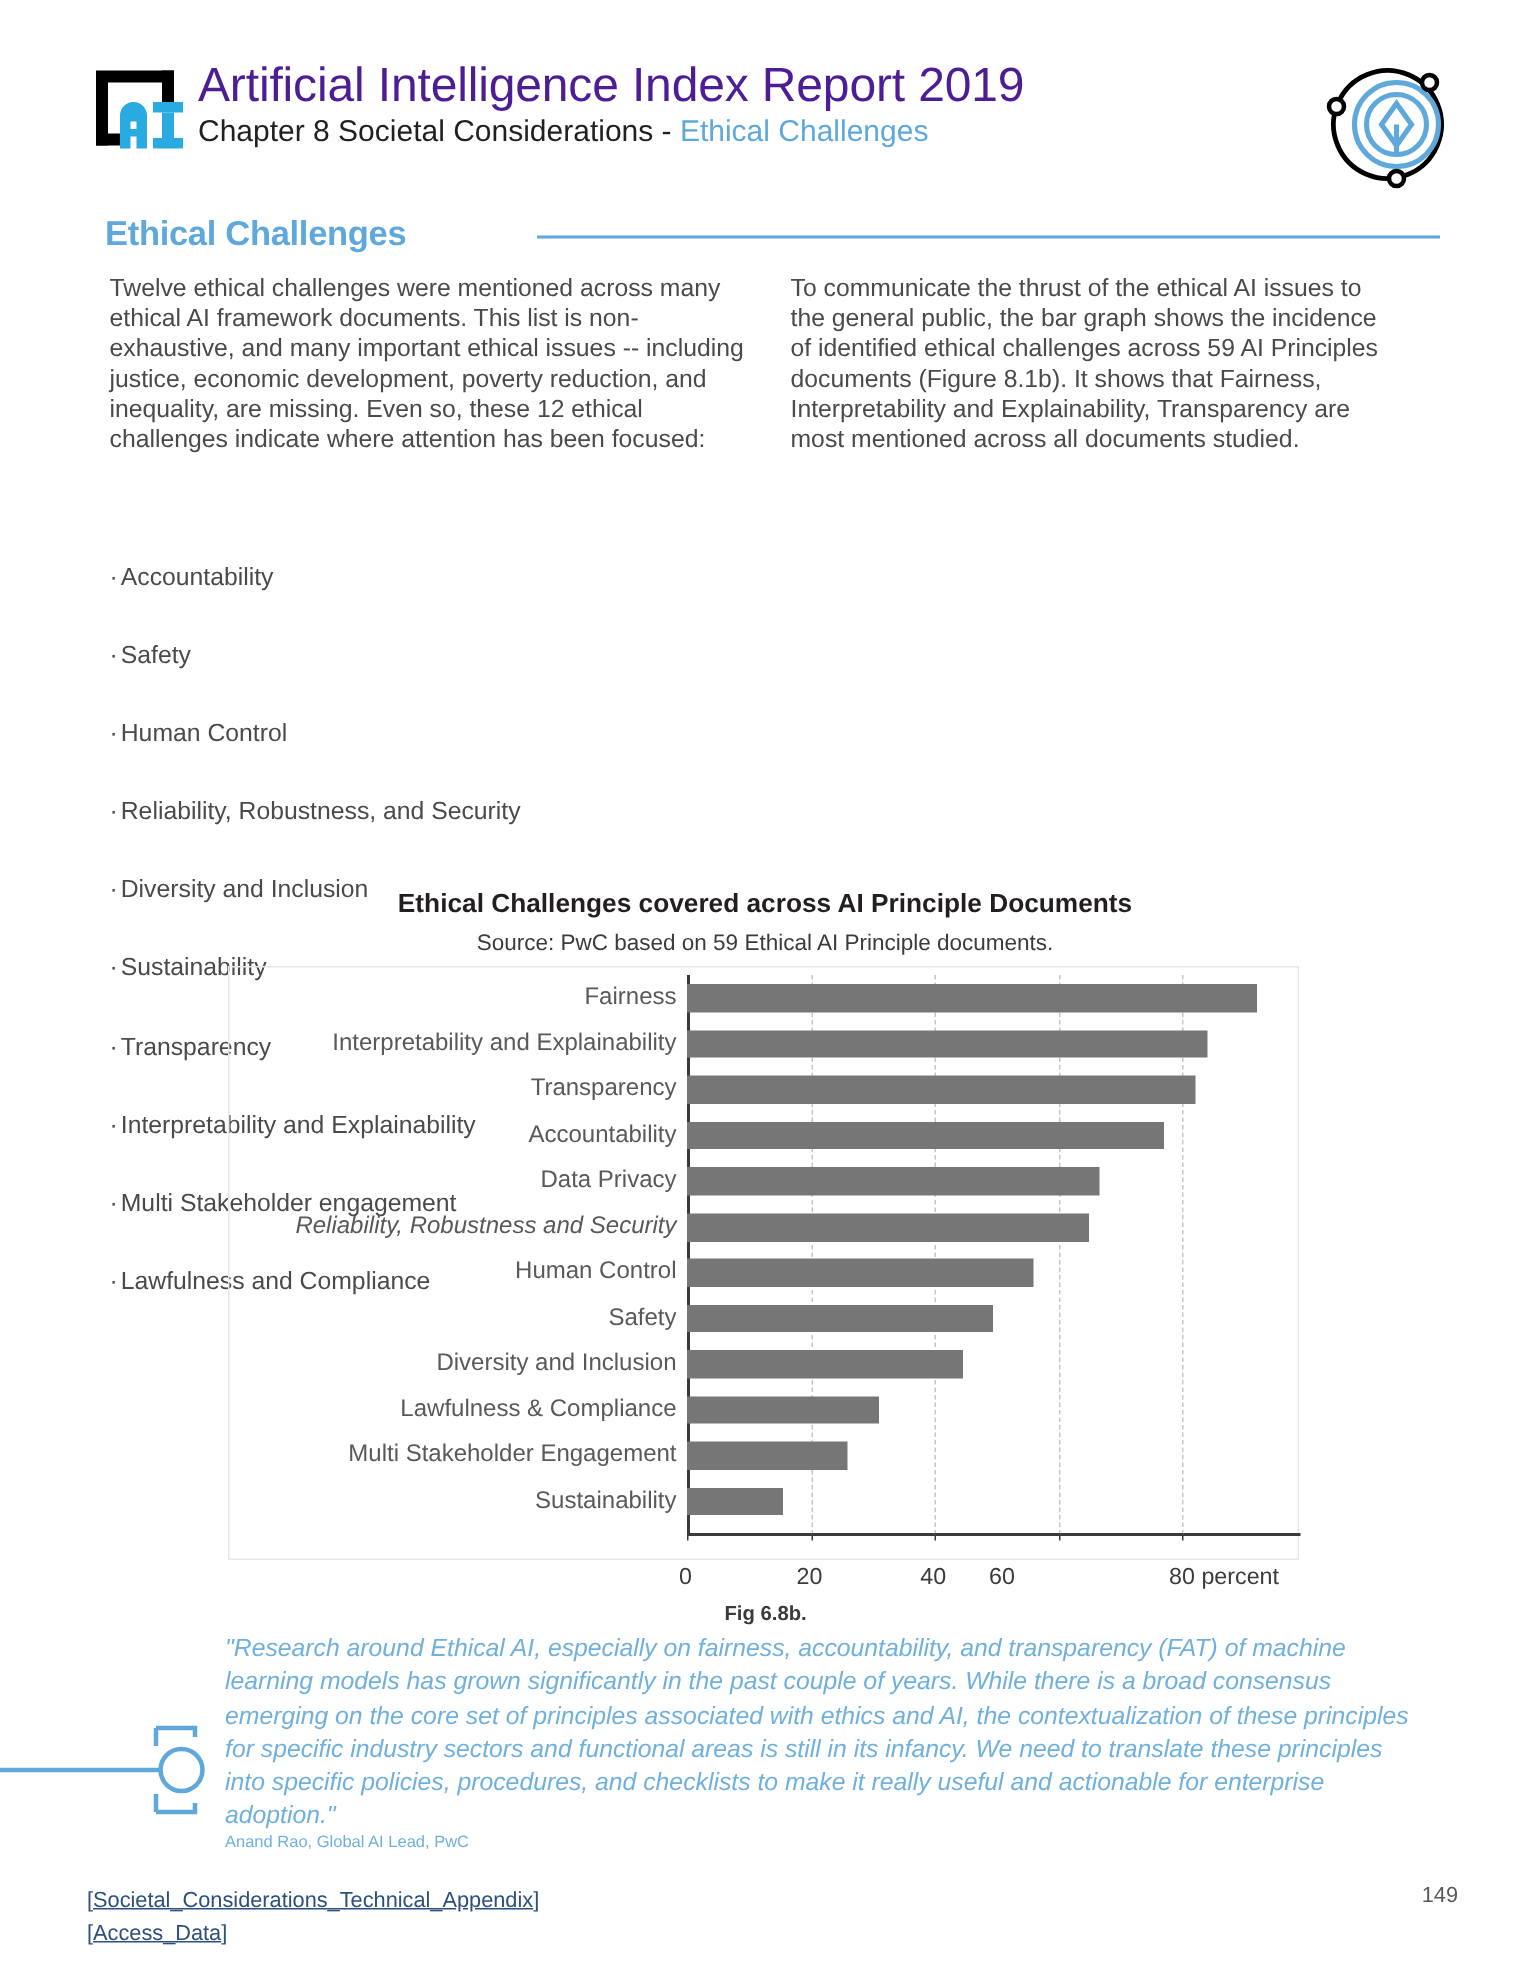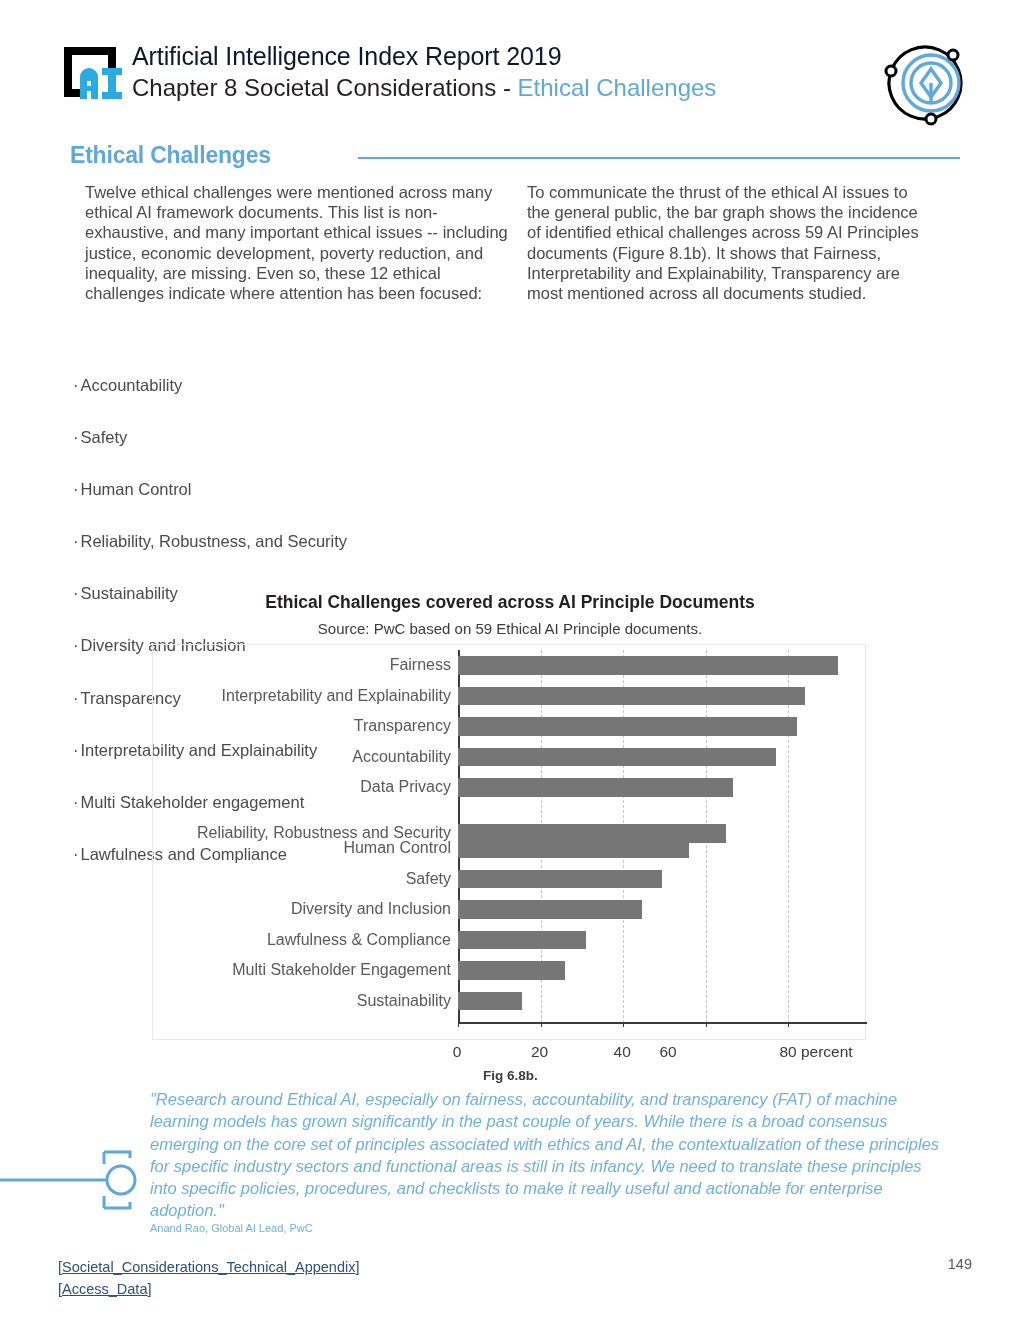--- a/index.html
+++ b/index.html
@@ -26,28 +26,28 @@
   #logo-ai {
     position: absolute;
     left: 60px; top: 43px;
     width: 66px; height: 62px;
   }
   #header-titles {
     position: absolute;
     left: 132px; top: 40px;
   }
   .hdr-line1 {
-    font-size: 25px;
-    color: #0f172a;
+    font-size: 32px;
+    color: #4c1d95;
     letter-spacing: -0.1px;
     line-height: 32px;
     white-space: nowrap;
   }
   .hdr-line2 {
-    font-size: 24px;
+    font-size: 20px;
     color: #231f20;
     line-height: 32px;
     white-space: nowrap;
   }
   .hdr-accent { color: #5fa8dc; }
   #logo-orbit {
     position: absolute;
     right: 45px; top: 33px;
     width: 100px; height: 100px;
   }
@@ -75,21 +75,21 @@
     background: #5fa8dc;
   }
 
   
   .col {
     position: absolute;
     font-size: 16.5px;
     line-height: 20.2px;
     color: #4a4a4a;
   }
-  #col-left  { left: 73px; top: 182px; width: 430px; margin-left: 12px; }
+  #col-left  { left: 73px; top: 182px; width: 430px; }
   #col-right { left: 527px; top: 182px; width: 400px; }
   .col p { margin: 0; }
 
   
   #bullets {
     position: absolute;
     left: 73px; top: 343px;
     width: 440px;
     font-size: 16.5px;
     line-height: 20.1px;
@@ -289,22 +289,22 @@
 </div>
 <div class="col" id="col-right">
   <p>To communicate the thrust of the ethical AI issues to the general public, the bar graph shows the incidence of identified ethical challenges across 59 AI Principles documents (Figure 8.1b). It shows that Fairness, Interpretability and Explainability, Transparency are most mentioned across all documents studied.</p>
 </div>
 
 <div id="bullets">
     <div class="bullet-item"><span class="bullet-dot">·</span><span>Accountability</span></div>
     <div class="bullet-item"><span class="bullet-dot">·</span><span>Safety</span></div>
     <div class="bullet-item"><span class="bullet-dot">·</span><span>Human Control</span></div>
     <div class="bullet-item"><span class="bullet-dot">·</span><span>Reliability, Robustness, and Security</span></div>
+    <div class="bullet-item"><span class="bullet-dot">·</span><span>Diversity and Inclusion</span></div>
     <div class="bullet-item"><span class="bullet-dot">·</span><span>Sustainability</span></div>
-    <div class="bullet-item"><span class="bullet-dot">·</span><span>Diversity and Inclusion</span></div>
     <div class="bullet-item"><span class="bullet-dot">·</span><span>Transparency</span></div>
     <div class="bullet-item"><span class="bullet-dot">·</span><span>Interpretability and Explainability</span></div>
     <div class="bullet-item"><span class="bullet-dot">·</span><span>Multi Stakeholder engagement</span></div>
     <div class="bullet-item"><span class="bullet-dot">·</span><span>Lawfulness and Compliance</span></div>
   </div>
 
 <div id="chart-title">Ethical Challenges covered across AI Principle Documents</div>
 <div id="chart-source">Source: PwC based on 59 Ethical AI Principle documents.</div>
 
 <div id="chart-panel">
@@ -333,21 +333,21 @@
         <div class="bar-fill" title="82" style="width: 338.66px; background: rgb(118, 118, 118);"></div>
       </div>
       <div class="bar-row" style="top: 96.5px;">
         <div class="bar-label">Accountability</div>
         <div class="bar-fill" title="77" style="width: 318.01px; background: rgb(118, 118, 118);"></div>
       </div>
       <div class="bar-row" style="top: 127px;">
         <div class="bar-label">Data Privacy</div>
         <div class="bar-fill" title="66.5" style="width: 274.645px; background: rgb(118, 118, 118);"></div>
       </div>
-      <div class="bar-row" style="top: 173px;">
+      <div class="bar-row" style="top: 158px; font-style: italic;">
         <div class="bar-label">Reliability, Robustness and Security</div>
         <div class="bar-fill" title="65" style="width: 268.45px; background: rgb(118, 118, 118);"></div>
       </div>
       <div class="bar-row" style="top: 188px;">
         <div class="bar-label">Human Control</div>
         <div class="bar-fill" title="56" style="width: 231.28px; background: rgb(118, 118, 118);"></div>
       </div>
       <div class="bar-row" style="top: 218.5px;">
         <div class="bar-label">Safety</div>
         <div class="bar-fill" title="49.5" style="width: 204.435px; background: rgb(118, 118, 118);"></div>

